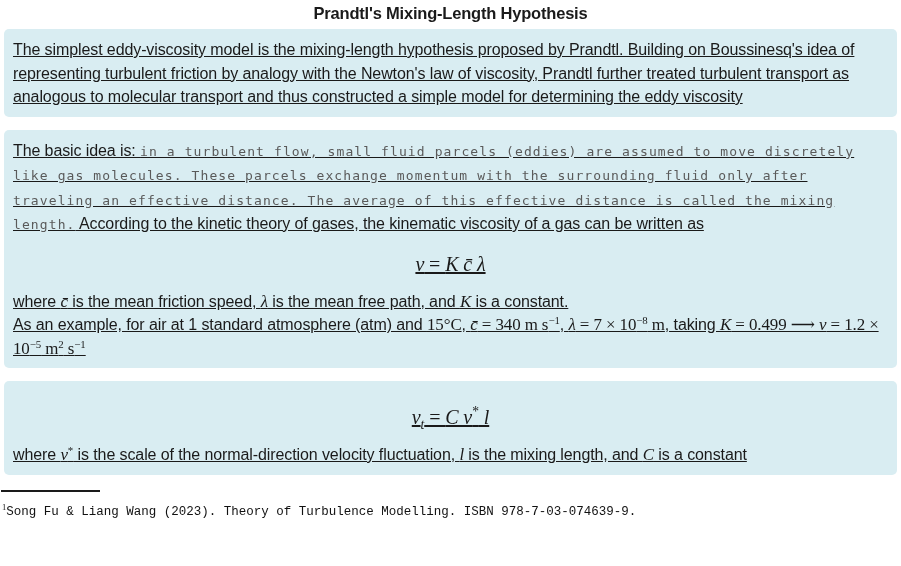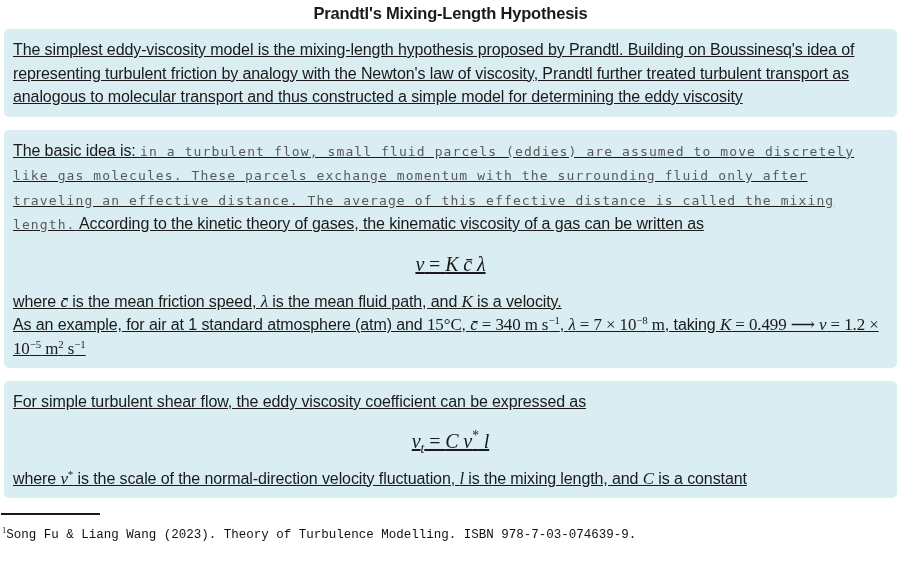--- a/index.html
+++ b/index.html
@@ -92,26 +92,25 @@
 
   <h1 class="title">Prandtl's Mixing-Length Hypothesis</h1>
 
   <section class="box">
     <p class="para">The simplest eddy-viscosity model is the mixing-length hypothesis proposed by Prandtl. Building on Boussinesq's idea of representing turbulent friction by analogy with the Newton's law of viscosity, Prandtl further treated turbulent transport as analogous to molecular transport and thus constructed a simple model for determining the eddy viscosity</p>
   </section>
 
   <section class="box">
     <p class="para"><span class="tk-sans">The basic idea is: </span><span class="tk-mono">in a turbulent flow, small fluid parcels (eddies) are assumed to move discretely like gas molecules. These parcels exchange momentum with the surrounding fluid only after traveling an effective distance. The average of this effective distance is called the mixing length.</span><span class="tk-sans"> According to the kinetic theory of gases, the kinematic viscosity of a gas can be written as</span></p>
     <div class="formula"><span class="tk-math">ν</span><span class="tk-mathup"> = </span><span class="tk-math">K c̄ λ</span></div>
-    <p class="para"><span class="tk-sans">where </span><span class="tk-math">c̄</span><span class="tk-sans"> is the mean friction speed, </span><span class="tk-math">λ</span><span class="tk-sans"> is the mean fluid path, and </span><span class="tk-math">K</span><span class="tk-sans"> is a velocity.</span></p>
+    <p class="para"><span class="tk-sans">where </span><span class="tk-math">c̄</span><span class="tk-sans"> is the mean friction speed, </span><span class="tk-math">λ</span><span class="tk-sans"> is the mean free path, and </span><span class="tk-math">K</span><span class="tk-sans"> is a constant.</span></p>
     <p class="para"><span class="tk-sans">As an example, for air at 1 standard atmosphere (atm) and </span><span class="tk-mathup">15°C</span><span class="tk-sans">, </span><span class="tk-math">c̄</span><span class="tk-mathup"> = 340 m s</span><sup class="tk-sup">−1</sup><span class="tk-sans">, </span><span class="tk-math">λ</span><span class="tk-mathup"> = 7 × 10</span><sup class="tk-sup">−8</sup><span class="tk-mathup"> m</span><span class="tk-sans">, taking </span><span class="tk-math">K</span><span class="tk-mathup"> = 0.499 ⟶ </span><span class="tk-math">ν</span><span class="tk-mathup"> = 1.2 × 10</span><sup class="tk-sup">−5</sup><span class="tk-mathup"> m</span><sup class="tk-sup">2</sup><span class="tk-mathup"> s</span><sup class="tk-sup">−1</sup></p>
   </section>
 
   <section class="box">
-    <p class="para">For simple turbulent shear flow, the eddy viscosity coefficient can be expressed as</p>
     <div class="formula"><span class="tk-math">ν</span><sub class="tk-subi">t</sub><span class="tk-mathup"> = </span><span class="tk-math">C v</span><sup class="tk-sup">*</sup><span class="tk-math"> l</span></div>
     <p class="para"><span class="tk-sans">where </span><span class="tk-math">v</span><sup class="tk-sup">*</sup><span class="tk-sans"> is the scale of the normal-direction velocity fluctuation, </span><span class="tk-math">l</span><span class="tk-sans"> is the mixing length, and </span><span class="tk-math">C</span><span class="tk-sans"> is a constant</span></p>
   </section>
 
   <div class="footnote-rule"></div>
   <div class="footnote"><sup class="tk-sup">1</sup><span class="tk-serif">Song Fu &amp; Liang Wang (2023). Theory of Turbulence Modelling. ISBN 978-7-03-074639-9.</span></div>
 
 </div>
 
 </body></html>

